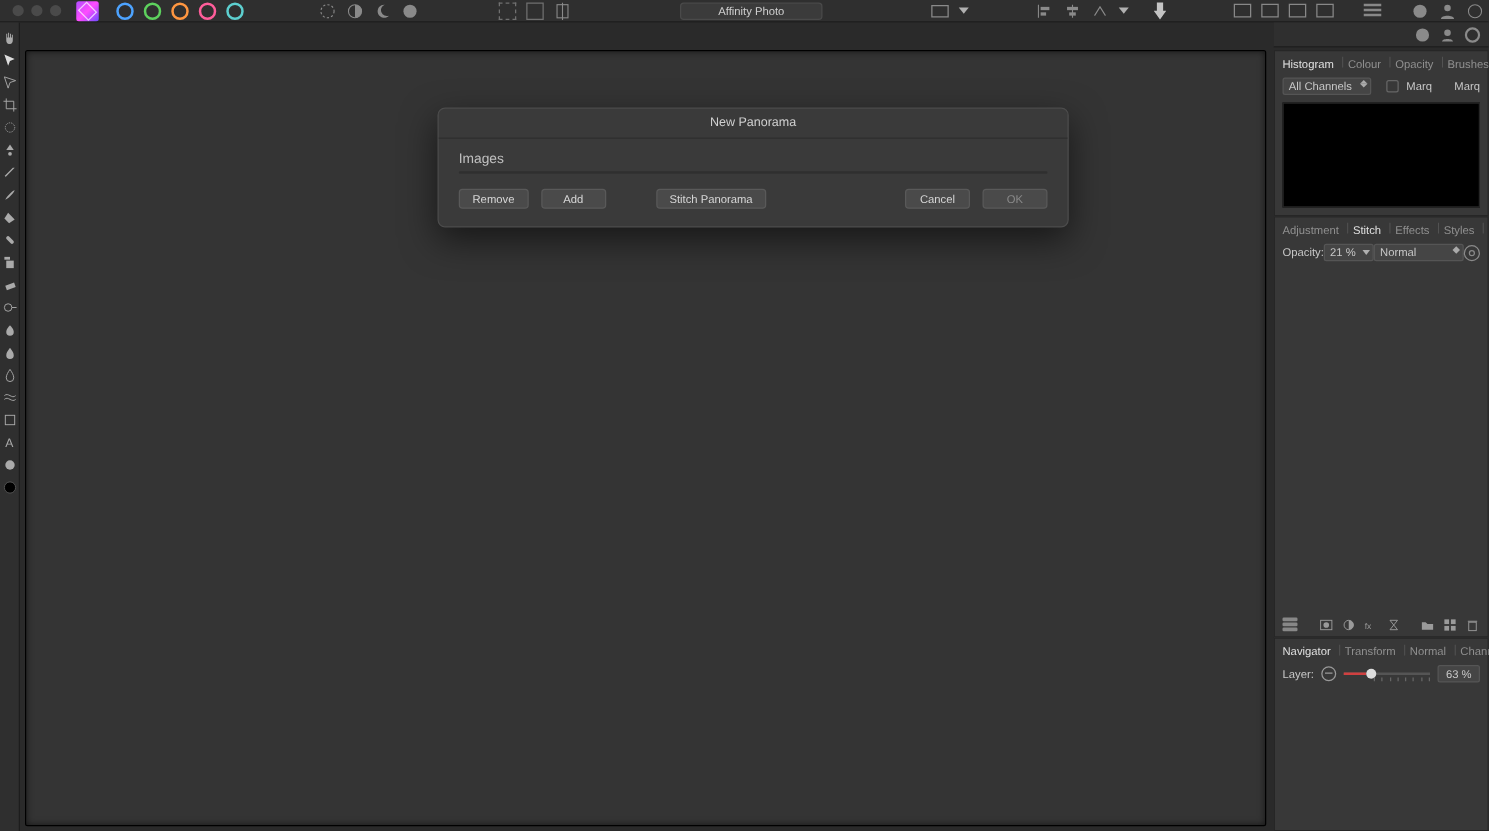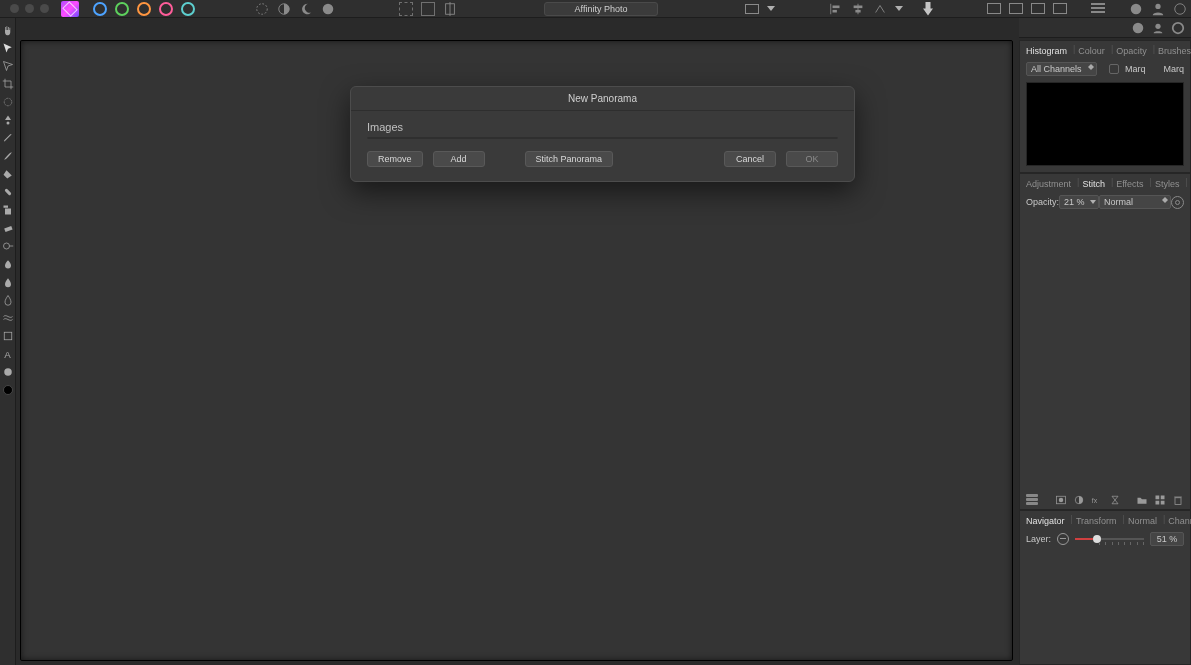--- a/index.html
+++ b/index.html
@@ -474,18 +474,18 @@
             <span></span>
             <span></span>
             <span></span>
             <span></span>
             <span></span>
             <span></span>
             <span></span>
             <span></span>
           </div>
       </div>
-      <div class="zoom-val">51 %</div>
+      <div class="zoom-val">63 %</div>
     </div>
     <div class="nav-area" style="flex:1;"></div>
   </div>
 
 </div>
 
 </body></html>

